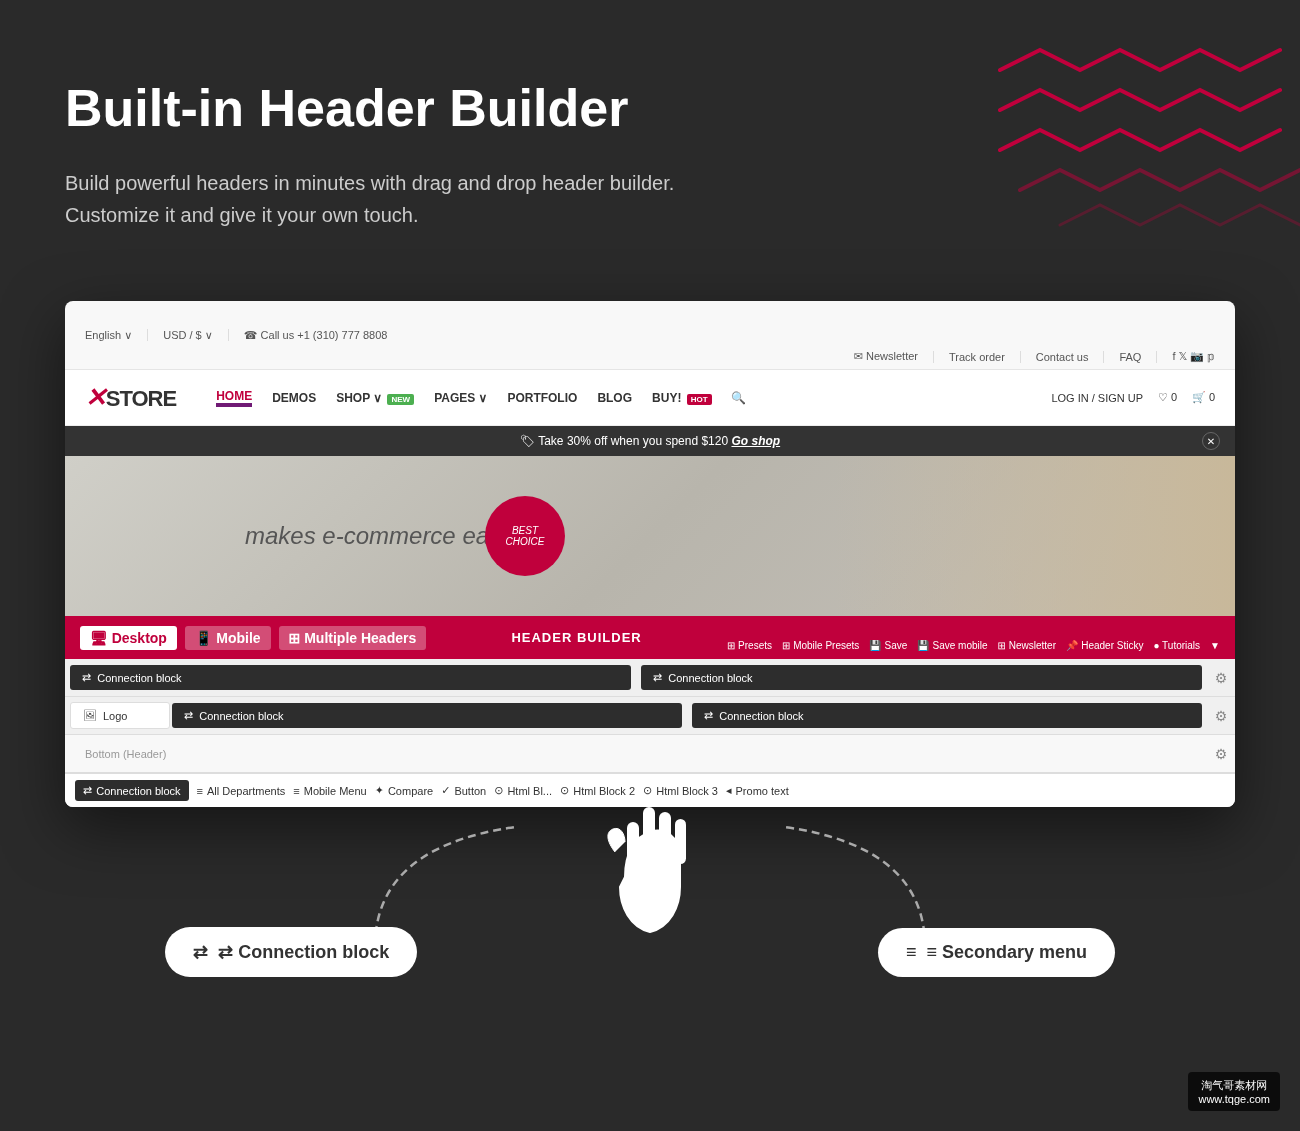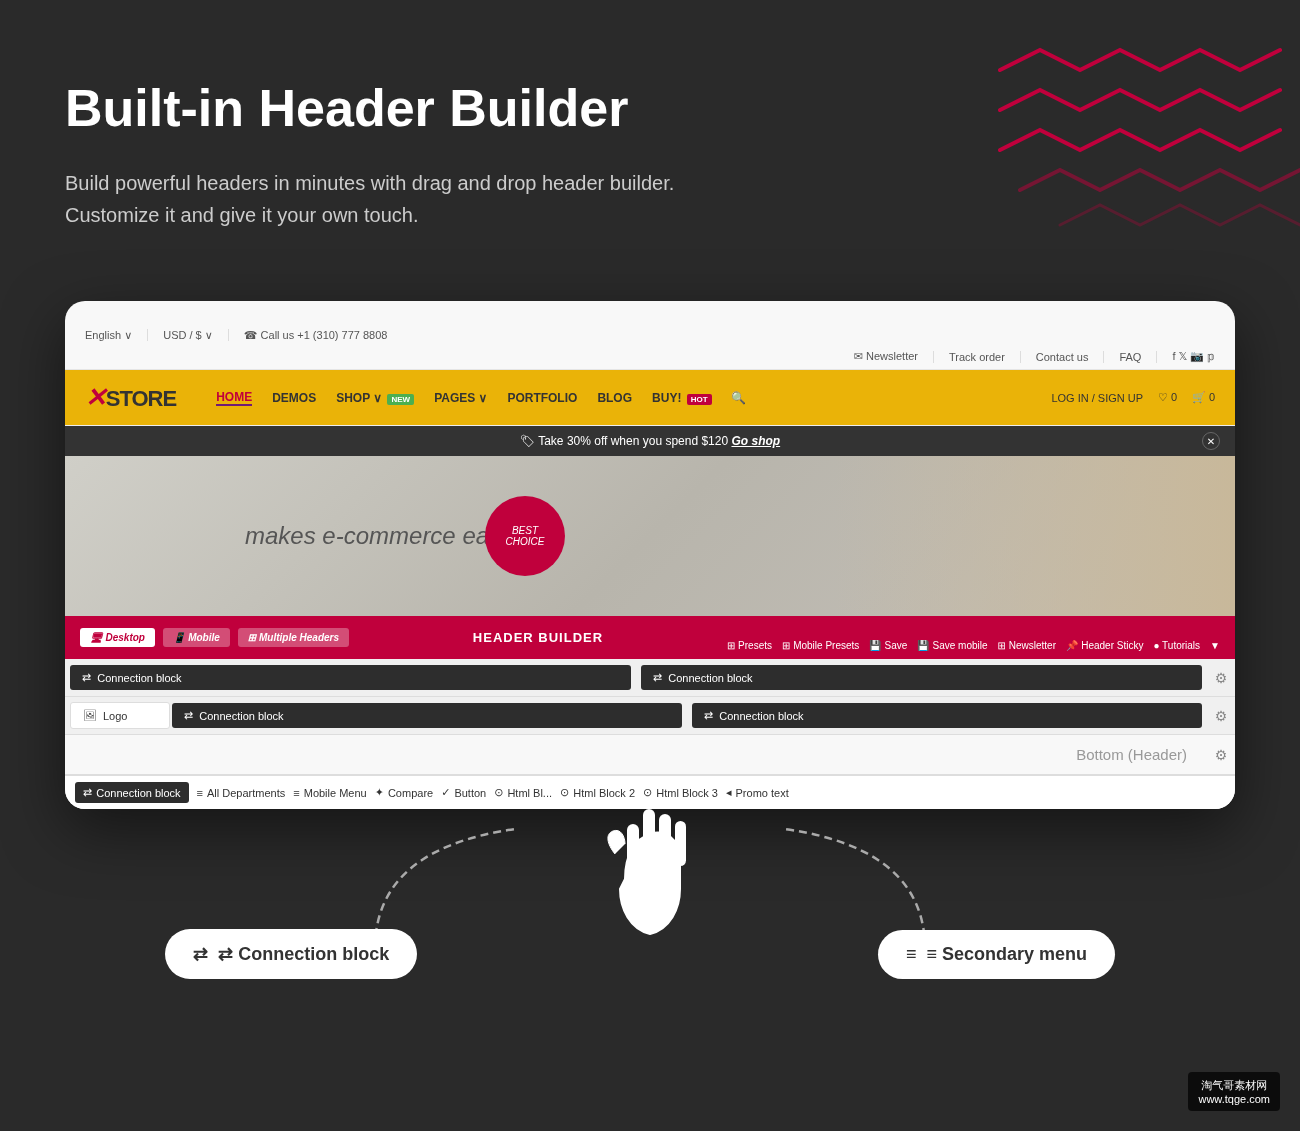--- a/index.html
+++ b/index.html
@@ -29,21 +29,21 @@
 
     .hero-desc {
       font-size: 20px;
       color: #ccc;
       line-height: 1.6;
     }
 
     
     .browser-container {
       margin: 30px 65px 0 65px;
-      border-radius: 20px;
+      border-radius: 8px;
       overflow: hidden;
       box-shadow: 0 20px 60px rgba(0,0,0,0.5);
       position: relative;
     }
 
     .store-topbar {
       background: #f8f8f8;
       border-bottom: 1px solid #e5e5e5;
       padding: 6px 20px;
       display: flex;
@@ -67,21 +67,21 @@
       margin-top: 43px;
     }
 
     .topbar-divider {
       width: 1px;
       height: 12px;
       background: #ddd;
     }
 
     .store-nav {
-      background: #eab308;
+      background: #ffffff;
       padding: 12px 20px;
       display: flex;
       align-items: center;
       border-bottom: 1px solid #eee;
     }
 
     .store-logo {
       font-size: 22px;
       font-weight: 900;
       color: #c0003c;
@@ -96,21 +96,21 @@
     .store-menu {
       display: flex;
       align-items: center;
       gap: 20px;
       flex: 1;
       font-size: 12px;
       font-weight: 600;
       color: #333;
     }
 
-    .store-menu .active { color: #c0003c; border-bottom: 2px solid #701a75; }
+    .store-menu .active { color: #c0003c; border-bottom: 4px solid #701a75; }
     .store-menu .hot-badge {
       background: #c0003c;
       color: #fff;
       font-size: 8px;
       padding: 1px 4px;
       border-radius: 2px;
       margin-left: 2px;
     }
     .store-menu .new-badge {
       background: #4caf50;
@@ -218,24 +218,23 @@
       gap: 8px;
       font-size: 11px;
       color: #fff;
     }
 
     .hb-tab {
       background: rgba(255,255,255,0.3);
       color: #fff;
       padding: 4px 10px;
       border-radius: 3px;
-      font-size: 10px;
+      font-size: 14px;
       font-weight: 600;
       cursor: pointer;
-      font-style: italic;
     }
 
     .hb-tab.active {
       background: #fff;
       color: #c0003c;
     }
 
     .hb-center {
       flex: 1;
       text-align: center;
@@ -398,23 +397,23 @@
       right: 0;
     }
 
     
     .builder-row-bottom {
       background: #f8f8f8;
     }
 
     .bottom-label {
       color: #999;
-      font-size: 15px;
+      font-size: 11px;
       padding: 8px 15px;
-      text-align: right;
+      text-align: left;
       flex: 1;
     }
   </style>
 </head>
 <body>
 
 <svg class="zigzag-svg" width="320" height="200" viewBox="0 0 320 200" fill="none" xmlns="http://www.w3.org/2000/svg">
   <polyline points="20,30 60,10 100,30 140,10 180,30 220,10 260,30 300,10" fill="none" stroke="#c0003c" stroke-width="4" stroke-linecap="round"></polyline>
   <polyline points="20,70 60,50 100,70 140,50 180,70 220,50 260,70 300,50" fill="none" stroke="#c0003c" stroke-width="4" stroke-linecap="round"></polyline>
   <polyline points="20,110 60,90 100,110 140,90 180,110 220,90 260,110 300,90" fill="none" stroke="#c0003c" stroke-width="4" stroke-linecap="round"></polyline>

